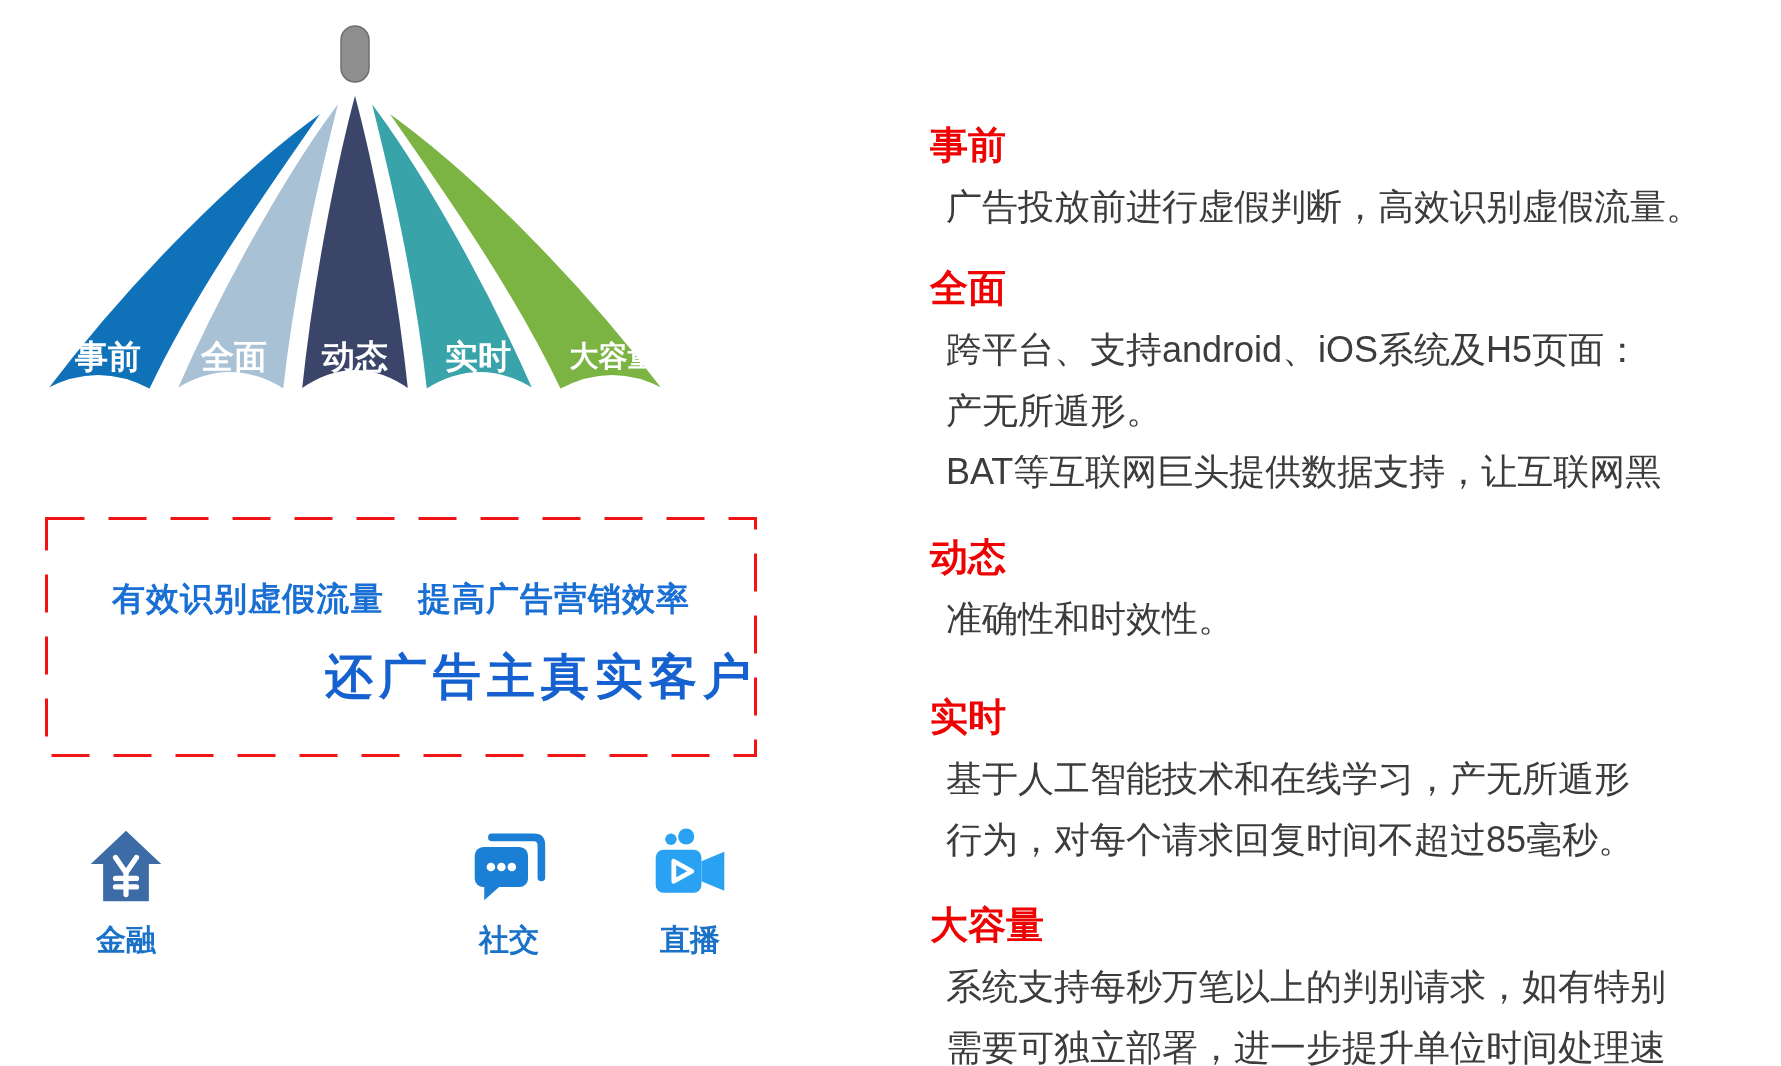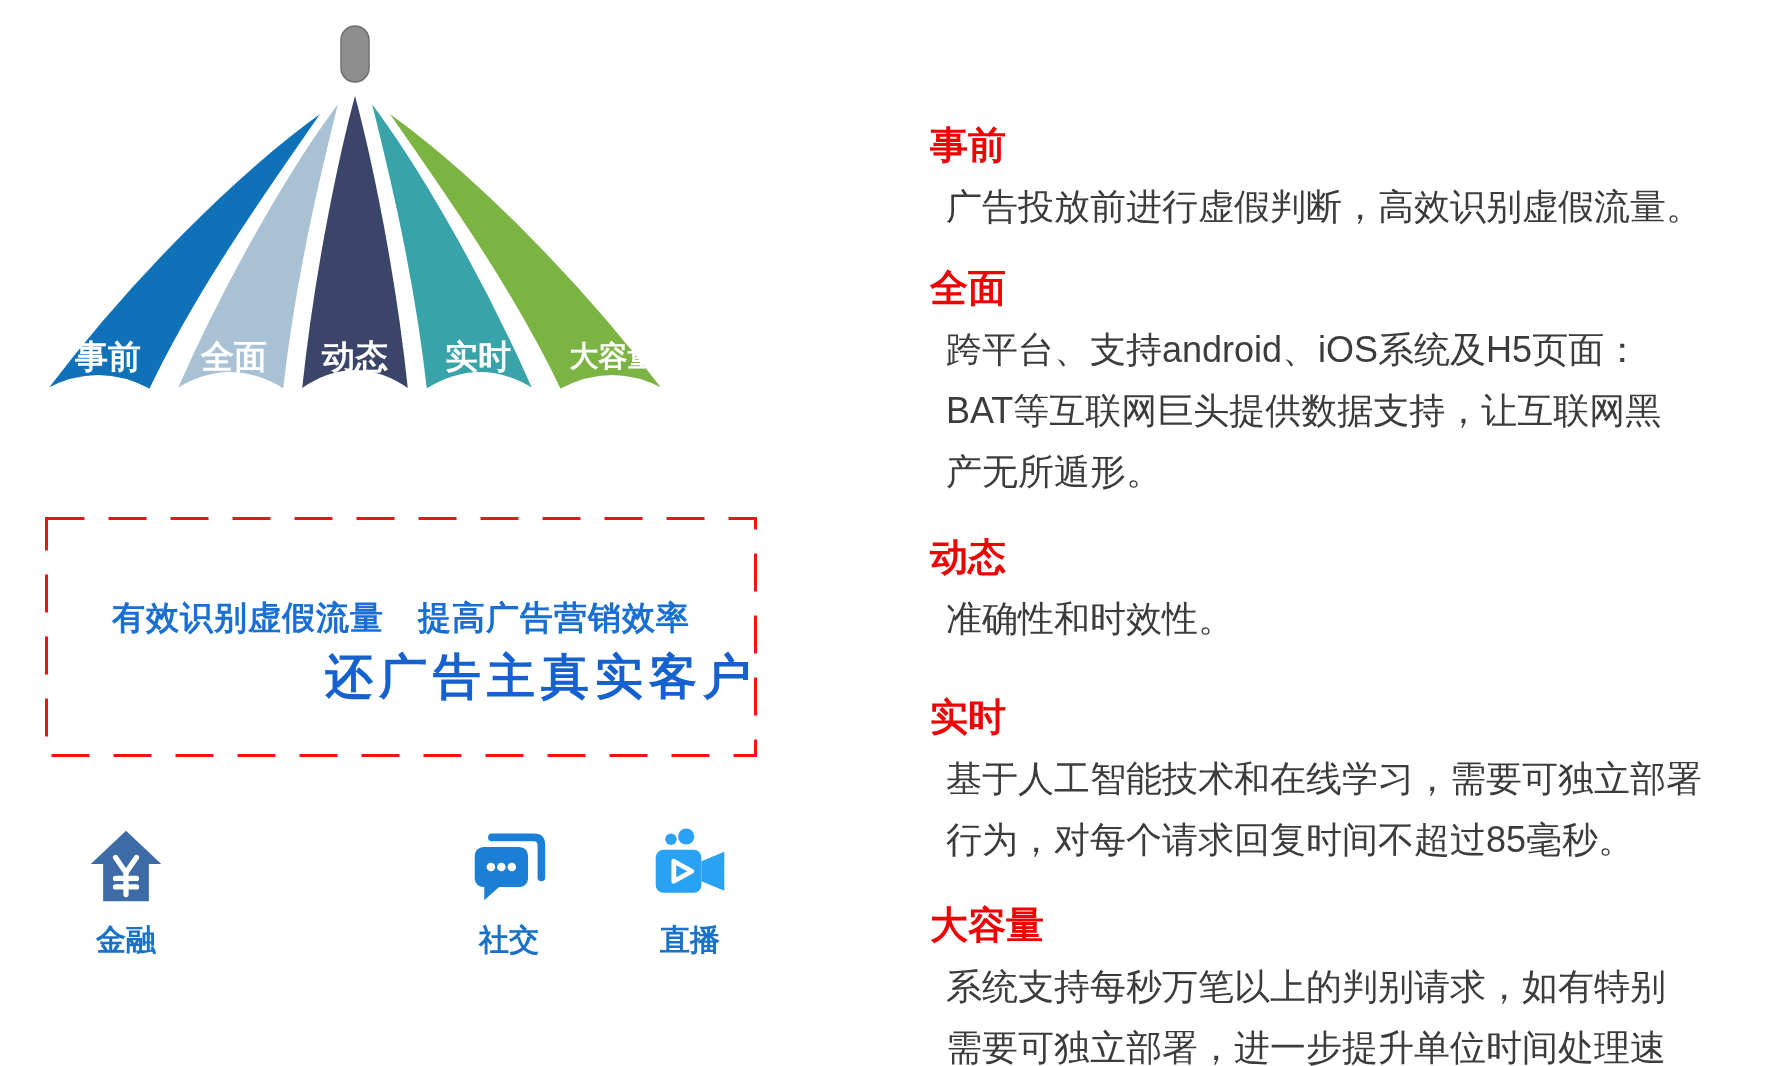--- a/index.html
+++ b/index.html
@@ -10,21 +10,21 @@
   
   .umbrella{position:absolute;left:38px;top:16px;width:640px;height:382px;}
   .umbrella text{font-family:"Liberation Sans","DejaVu Sans",sans-serif;font-weight:bold;fill:#ffffff;}
   .petal-label{font-size:33px;}
   .petal-label.small{font-size:29px;}
   
   .slogan-box{position:absolute;left:45px;top:517px;width:712px;height:240px;}
   .slogan-box svg.border{position:absolute;left:0;top:0;}
   .slogan-line1{
     position:absolute;left:0;top:60px;width:100%;text-align:center;
-    font-size:33px;font-weight:bold;color:#1a6fd4;letter-spacing:1px;white-space:pre;margin-top:19px;
+    font-size:33px;font-weight:bold;color:#1a6fd4;letter-spacing:1px;white-space:pre;
   }
   .slogan-line2{
     position:absolute;left:0;top:128px;width:100%;text-align:right;
     font-size:48px;font-weight:bold;color:#1561cf;letter-spacing:6px;
   }
   
   .industries{position:absolute;left:40px;top:826px;width:700px;height:160px;}
   .industry{position:absolute;top:0;width:120px;text-align:center;}
   .industry .ico{width:80px;height:80px;display:block;margin:0 auto;}
   .industry .lbl{margin-top:14px;font-size:30px;font-weight:bold;color:#1a72c8;text-align:center;}
@@ -118,32 +118,32 @@
   <div class="right-col">
 
     <div class="sec s0">
       <h2>事前</h2>
       <p class="bl">广告投放前进行虚假判断，高效识别虚假流量。</p>
     </div>
 
     <div class="sec s1">
       <h2>全面</h2>
       <p class="bl">跨平台、支持android、iOS系统及H5页面：</p>
+      <p class="bl">产无所遁形。</p>
       <p class="bl">BAT等互联网巨头提供数据支持，让互联网黑</p>
-      <p class="bl">产无所遁形。</p>
     </div>
 
     <div class="sec s2">
       <h2>动态</h2>
       <p class="bl">准确性和时效性。</p>
     </div>
 
     <div class="sec s3">
       <h2>实时</h2>
-      <p class="bl">基于人工智能技术和在线学习，需要可独立部署</p>
+      <p class="bl">基于人工智能技术和在线学习，产无所遁形</p>
       <p class="bl">行为，对每个请求回复时间不超过85毫秒。</p>
     </div>
 
     <div class="sec s4">
       <h2>大容量</h2>
       <p class="bl">系统支持每秒万笔以上的判别请求，如有特别</p>
       <p class="bl">需要可独立部署，进一步提升单位时间处理速</p>
       <p class="bl">度。</p>
     </div>
 

